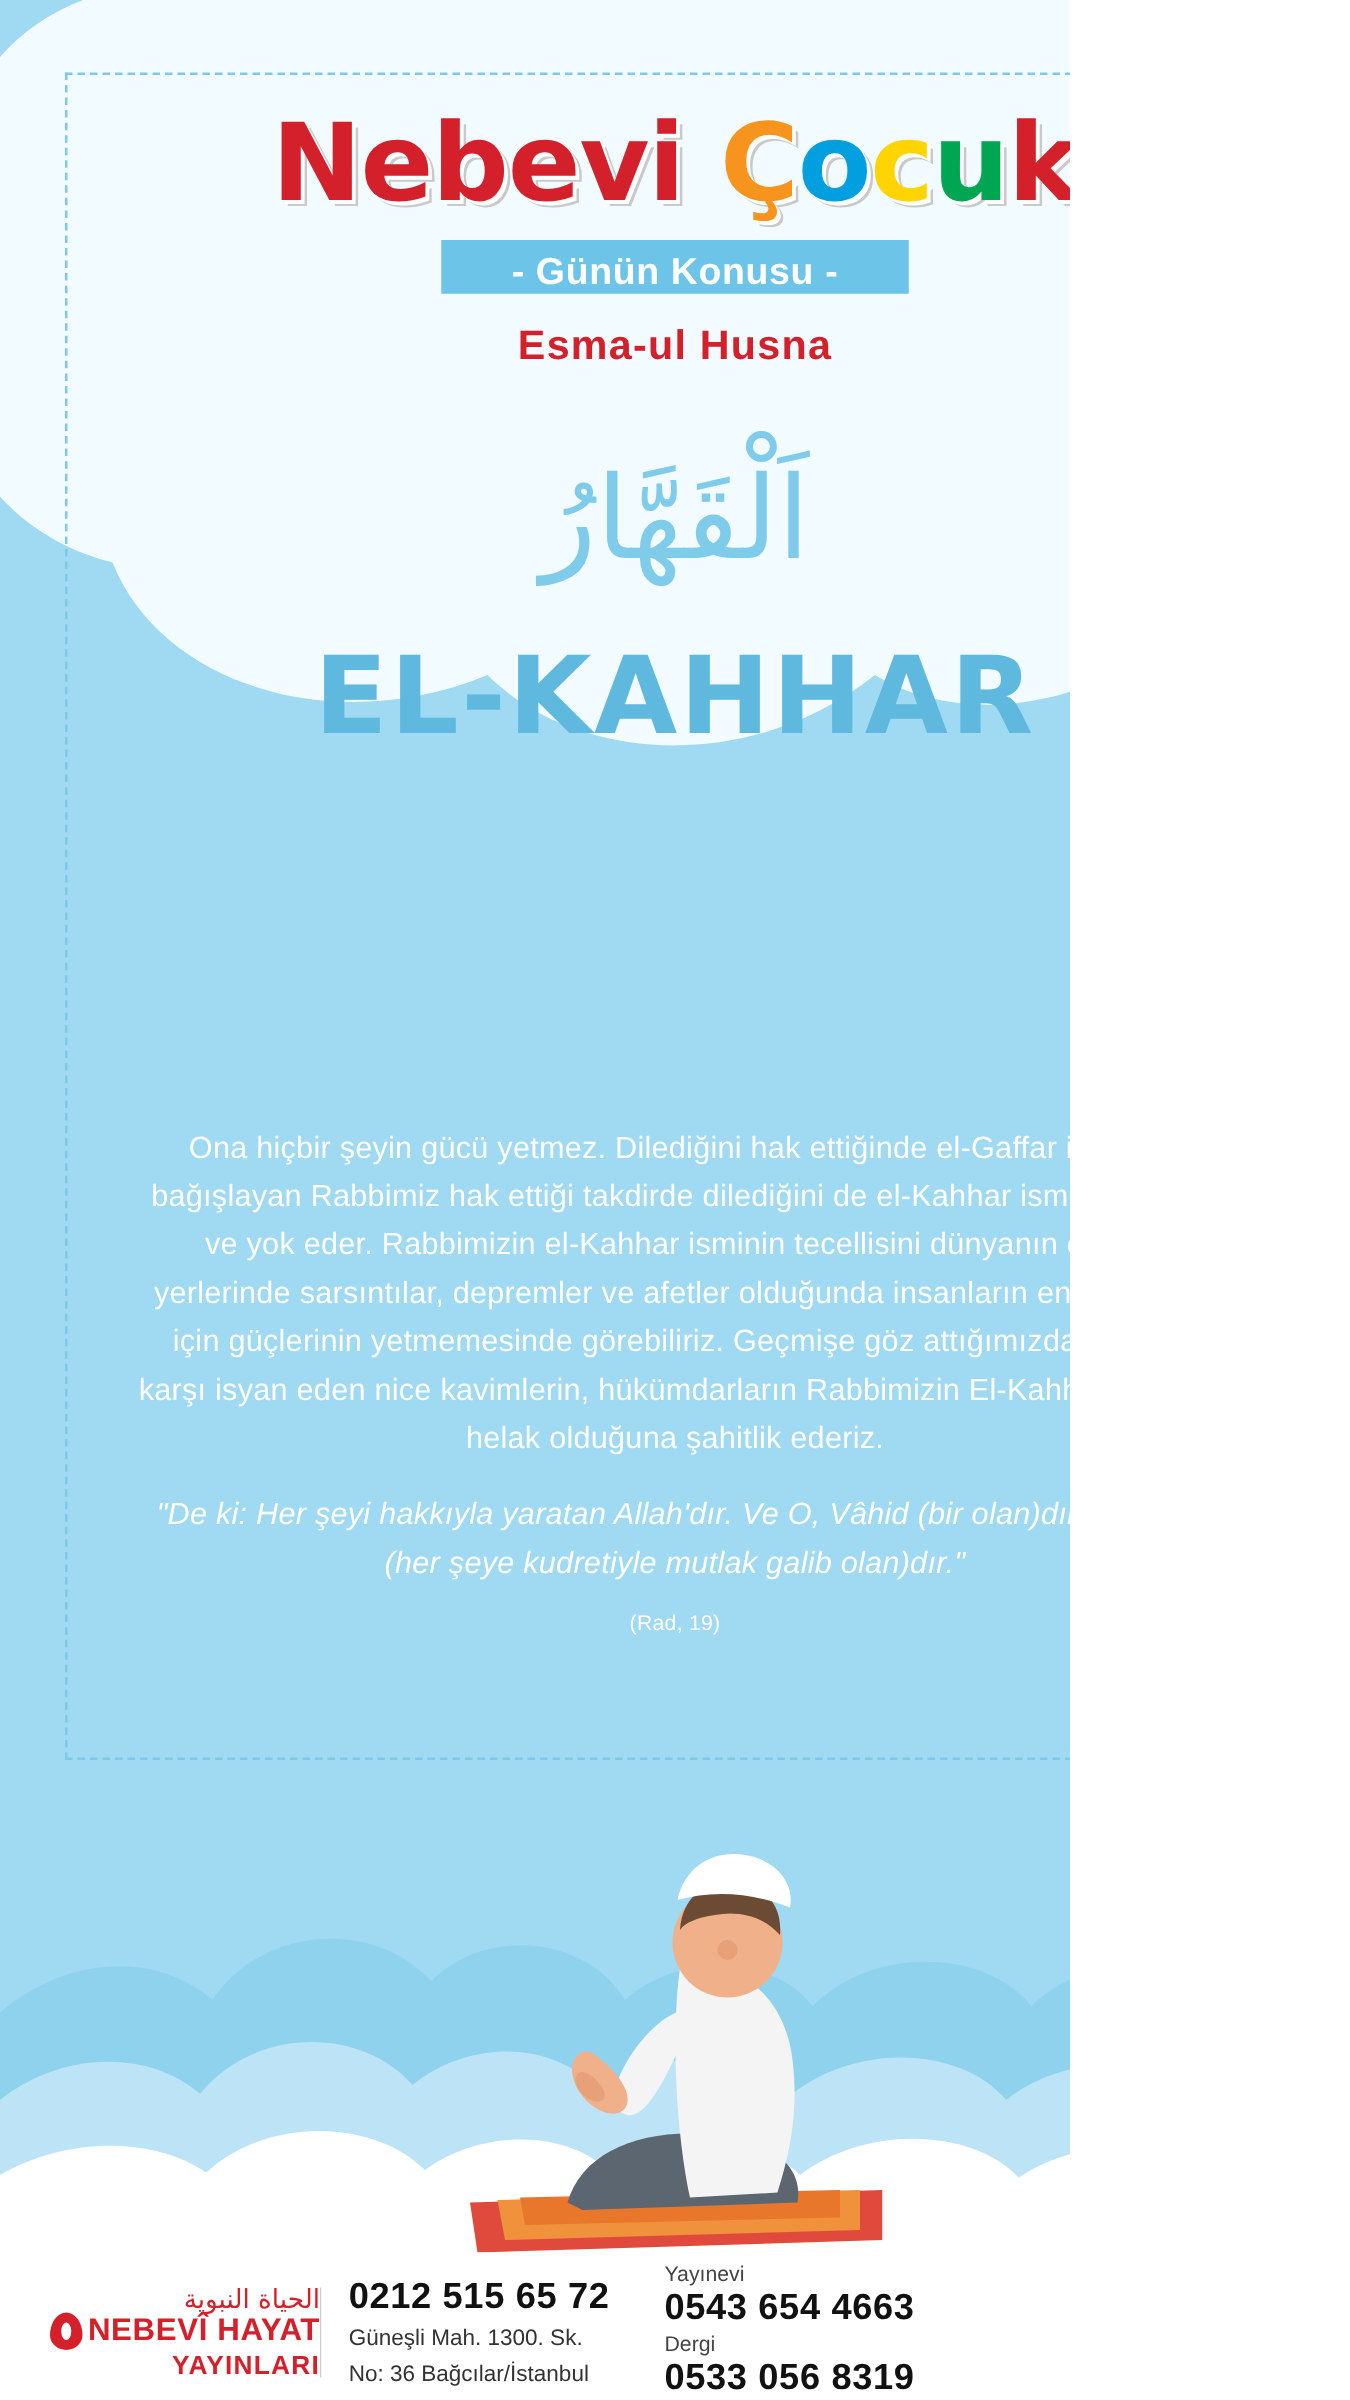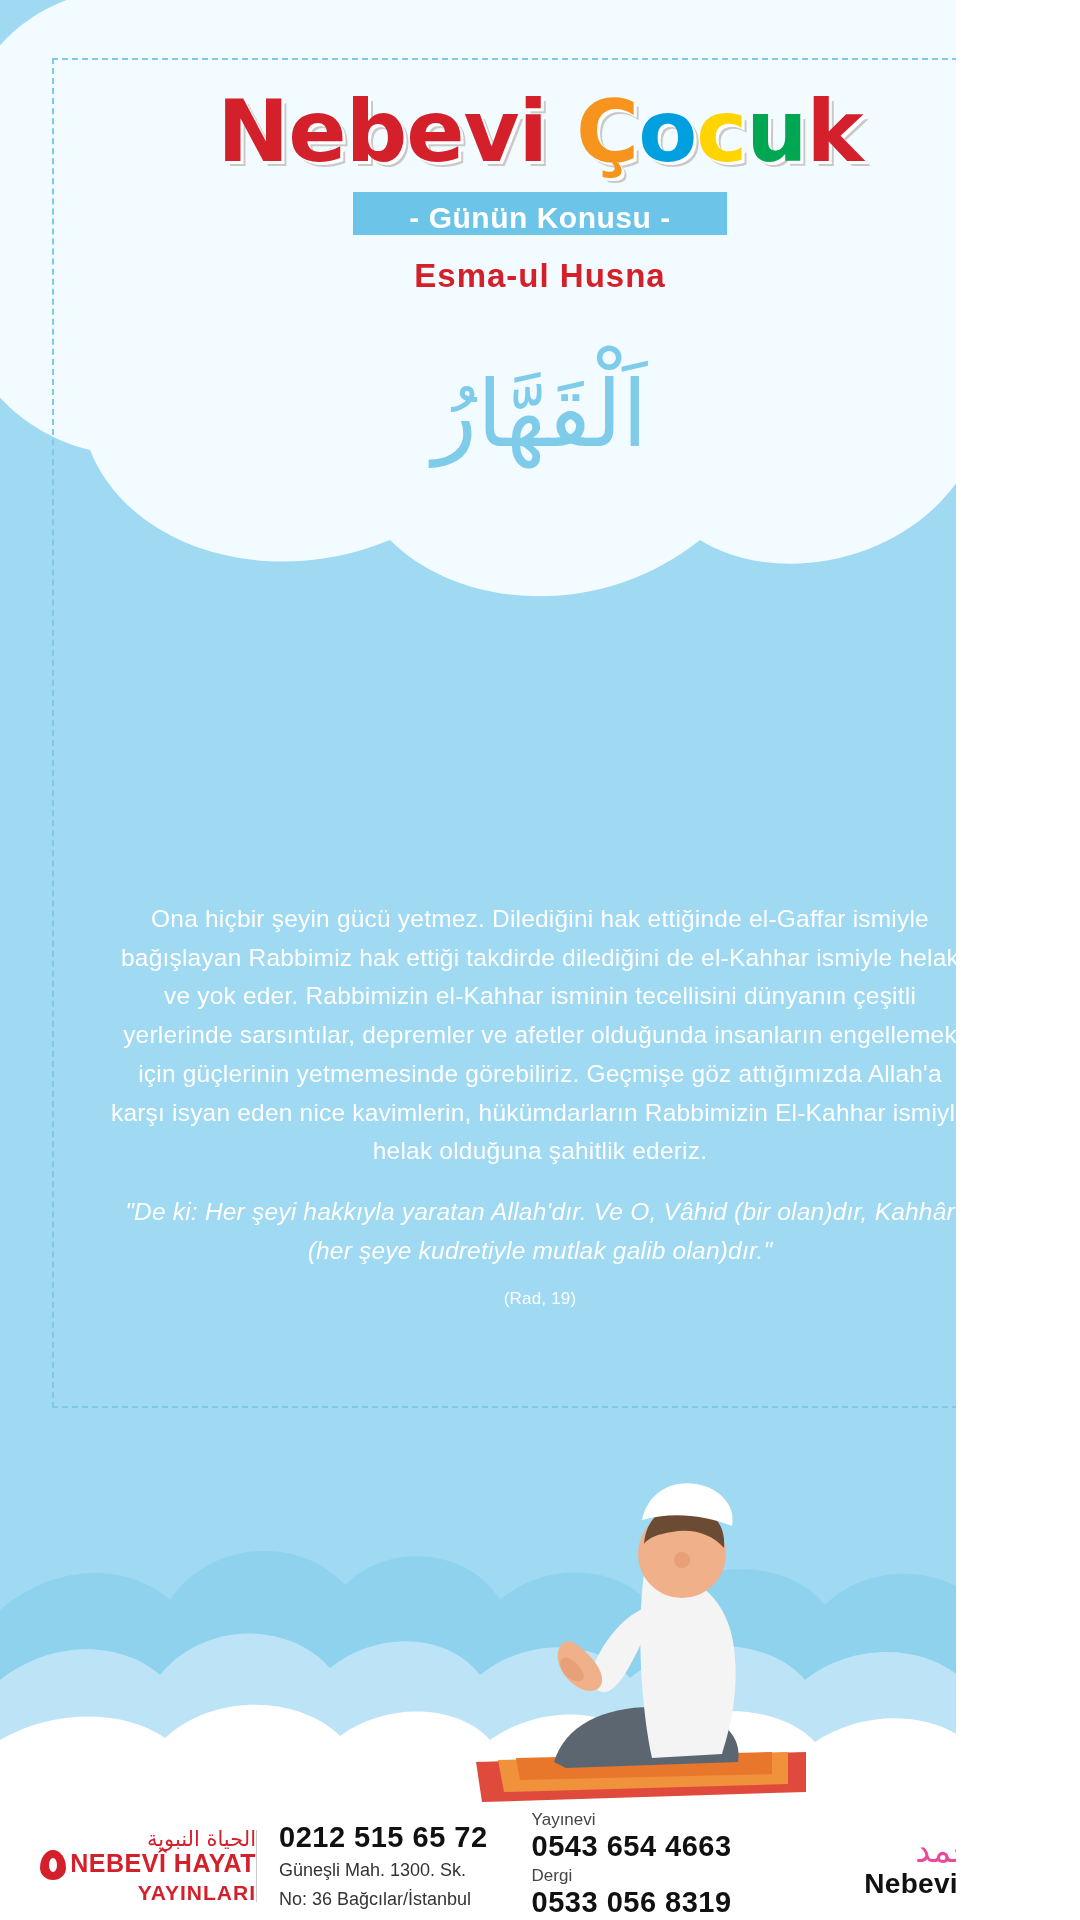--- a/index.html
+++ b/index.html
@@ -5,21 +5,21 @@
   * { box-sizing: border-box; margin: 0; padding: 0; }
 
   html, body {
     width: 1080px;
     height: 1920px;
     font-family: "Liberation Sans", sans-serif;
   }
 
   .poster {
     position: relative;
-    width: 956px;
+    width: 856px;
     height: 1920px;
     background: #9fd9f2;
     overflow: hidden;
   }
 
   
   .frame {
     position: absolute;
     left: 52px;
     top: 58px;
@@ -275,20 +275,21 @@
     <div class="logo">
       <span class="l-n">N</span><span class="l-n">e</span><span class="l-n">b</span><span class="l-n">e</span><span class="l-n">v</span><span class="l-n">i</span>&nbsp;<span class="l-c">Ç</span><span class="l-o">o</span><span class="l-c2">c</span><span class="l-u">u</span><span class="l-k">k</span>
     </div>
 
     <div class="subject-band">- Günün Konusu -</div>
 
     <div class="subject-title">Esma-ul Husna</div>
 
     <div class="arabic">اَلْقَهَّارُ</div>
 
+    <div class="name-latin">EL-KAHHAR</div>
   </div>
 
   <svg class="clouds-bottom" viewBox="0 0 1080 520" preserveAspectRatio="none">
     <path fill="#8ed2ee" d="M0 300 C 60 250 130 255 170 290 C 210 230 300 225 345 275 C 390 230 470 240 500 290 C 545 250 620 255 650 295 C 700 245 790 250 825 295 C 870 250 950 255 985 300 C 1020 275 1060 280 1080 300 L1080 520 L0 520 Z"></path>
     <path fill="#bde4f6" d="M0 370 C 50 330 120 330 160 365 C 205 310 290 312 330 358 C 380 318 450 325 480 365 C 530 325 600 330 630 368 C 685 322 770 328 805 370 C 855 330 930 335 965 372 C 1010 348 1055 352 1080 372 L1080 520 L0 520 Z"></path>
     <path fill="#ffffff" d="M0 430 C 55 398 125 400 165 428 C 215 382 300 386 340 426 C 390 390 460 396 490 430 C 540 394 610 398 640 430 C 695 388 780 394 815 432 C 865 398 935 402 970 434 C 1015 414 1058 418 1080 434 L1080 520 L0 520 Z"></path>
   </svg>
 
   <svg class="boy" viewBox="0 0 330 340">
 

